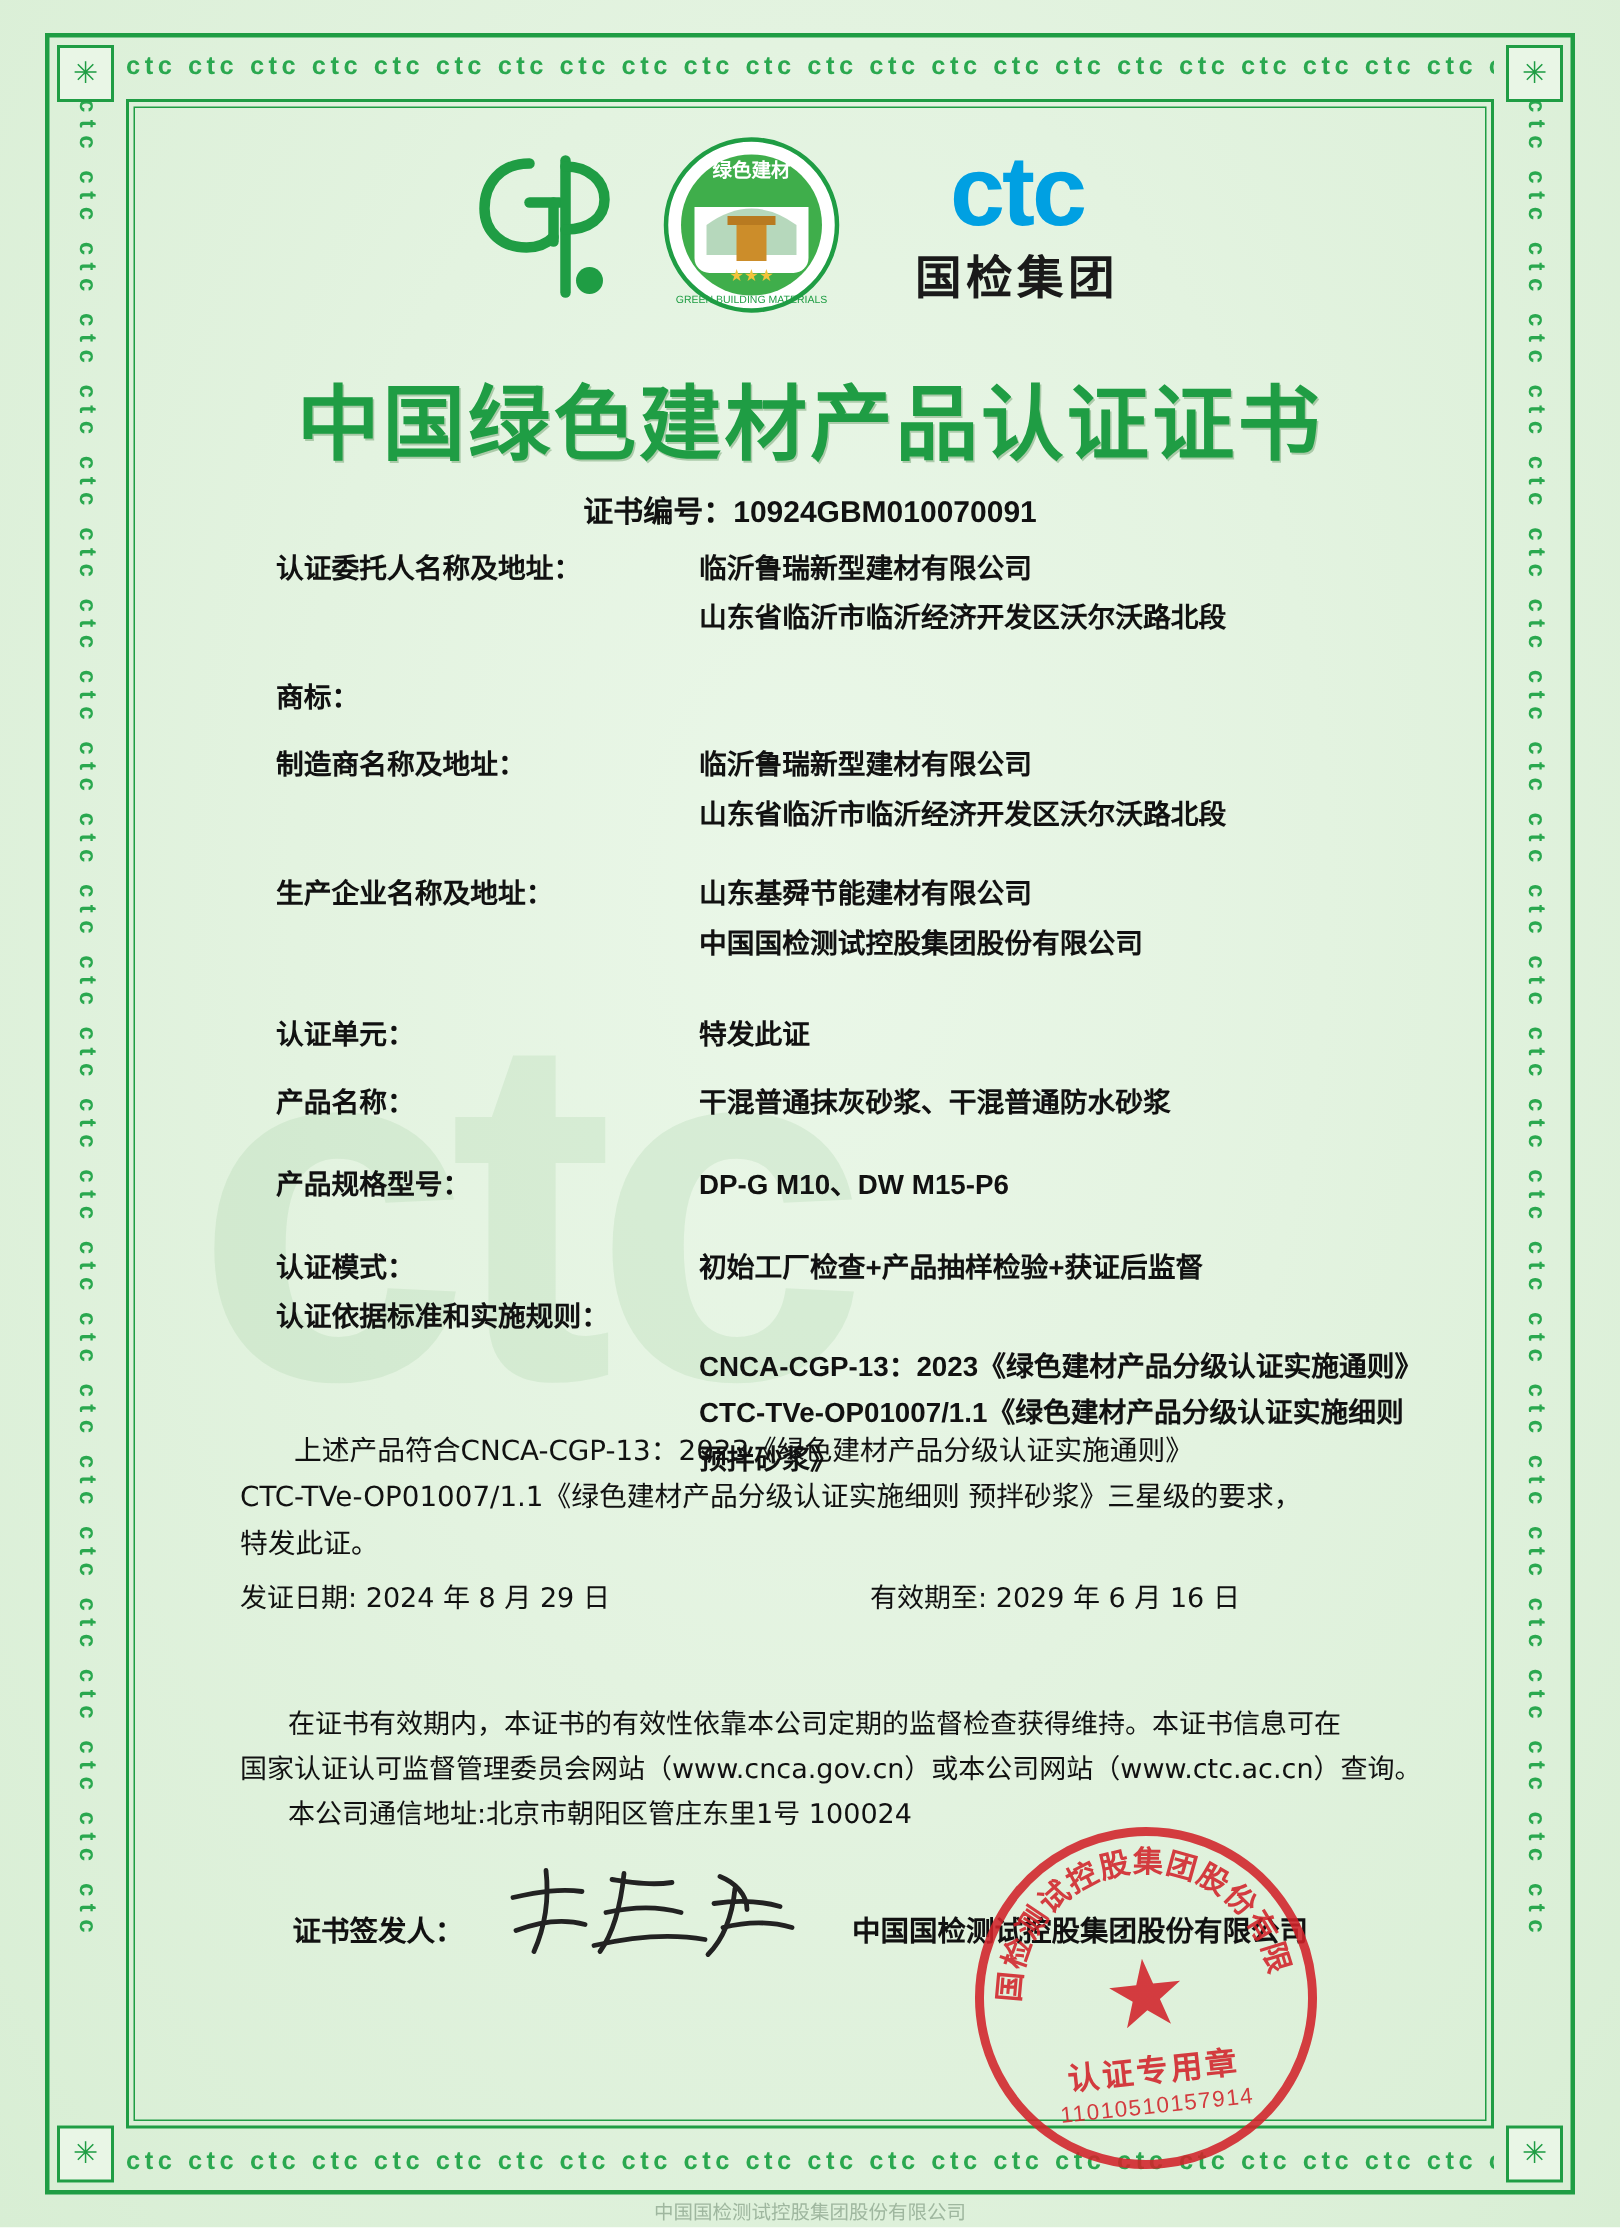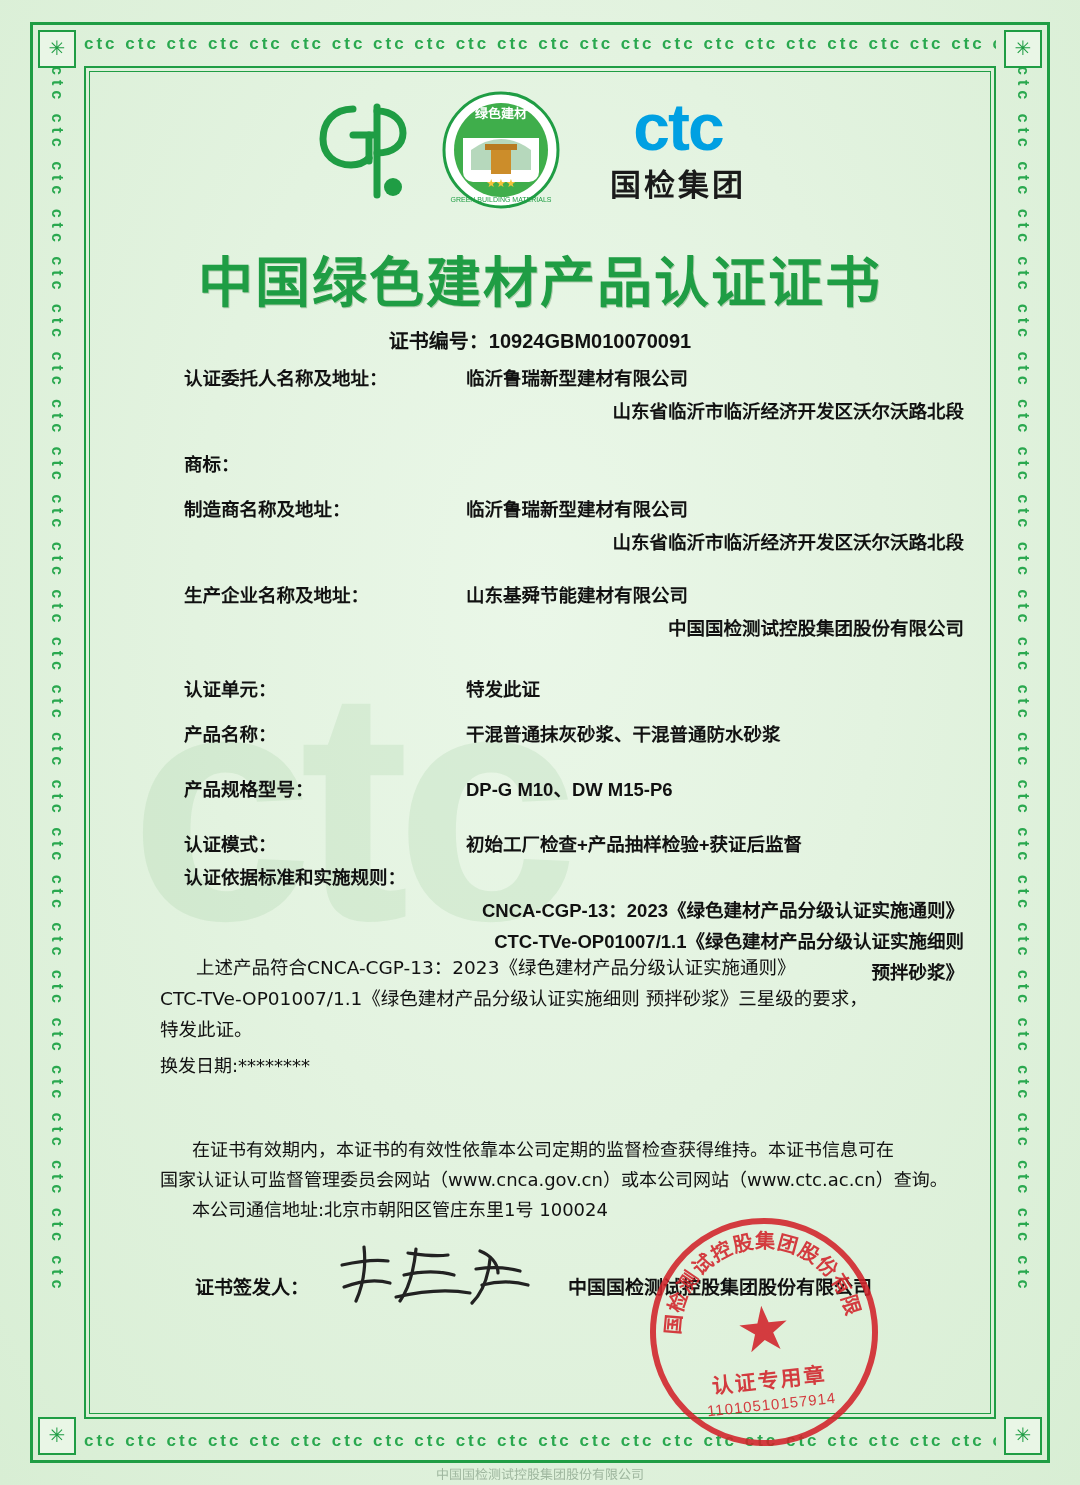--- a/index.html
+++ b/index.html
@@ -128,21 +128,21 @@
     color:#111;
     margin-left:40px;
   }
   .row{display:flex;margin-bottom:2px;}
   .lbl{
     width:282px;flex:none;font-size:18.5px;font-weight:700;line-height:31px;
   }
   .val{
     font-size:18.5px;font-weight:700;line-height:31px;
   }
-  .val.sub{margin-left:282px;text-align:right;}
+  .val.sub{margin-left:282px;}
   .gap-s{height:12px;}
   .gap-m{height:22px;}
   .gap-l{height:30px;}
 
   .statement{
     position:absolute;left:160px;top:952px;width:790px;
     font-family:"DejaVu Sans","Liberation Sans",sans-serif;
     font-size:18.5px;font-weight:400;line-height:31px;color:#111;
   }
   .statement .indent{text-indent:36px;}
@@ -325,22 +325,28 @@
   </div>
 
   <div class="statement">
     <div class="indent">上述产品符合CNCA-CGP-13：2023《绿色建材产品分级认证实施通则》</div>
     <div>CTC-TVe-OP01007/1.1《绿色建材产品分级认证实施细则 预拌砂浆》三星级的要求，</div>
     <div>特发此证。</div>
   </div>
 
   <div class="dates">
     <div class="line">
-      <span>换发日期:</span>
-      <span>********</span>
+      <div class="issue">
+        <span>发证日期:</span>
+        <span>2024 年 8 月 29 日</span>
+      </div>
+      <div>
+        <span>有效期至:</span>
+        <span>2029 年 6 月 16 日</span>
+      </div>
     </div>
   </div>
 
   <div class="notes">
     <div class="indent">在证书有效期内，本证书的有效性依靠本公司定期的监督检查获得维持。本证书信息可在</div>
     <div>国家认证认可监督管理委员会网站（www.cnca.gov.cn）或本公司网站（www.ctc.ac.cn）查询。</div>
     <div class="indent">本公司通信地址:北京市朝阳区管庄东里1号  100024</div>
   </div>
 
   <div class="signer">证书签发人：</div>

